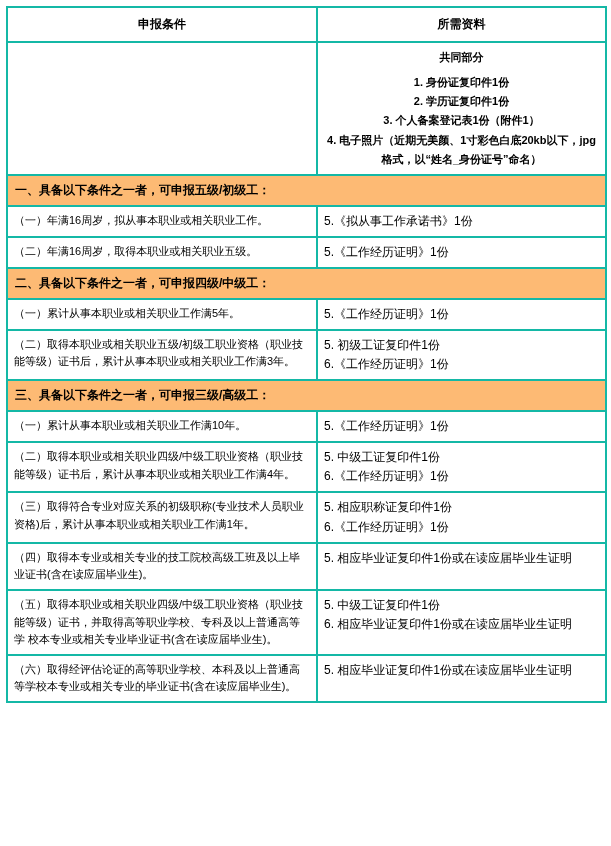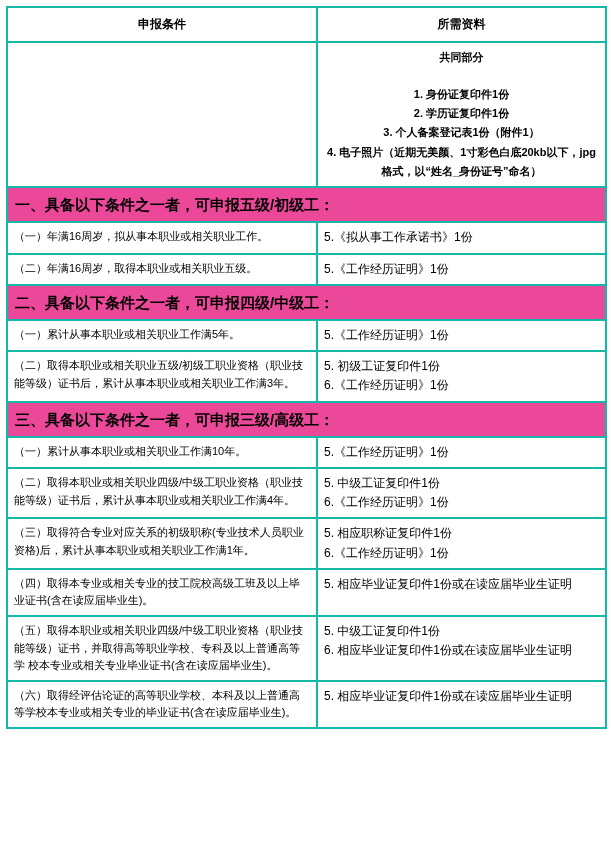--- a/index.html
+++ b/index.html
@@ -47,33 +47,33 @@
   
   td.common-cell {
     font-weight: bold;
     font-size: 11px;
     line-height: 1.75;
     padding: 6px 8px 8px 8px;
   }
   td.common-cell .common-title {
     text-align: center;
     display: block;
-    margin-bottom: 18px;
+    margin-bottom: 6px;
   }
   td.common-cell .item {
     display: block;
     text-indent: 0;
     text-align: center;
   }
 
   
   tr.band td {
-    background: #ec4899;
+    background: #fdba74;
     font-weight: bold;
-    font-size: 15px;
+    font-size: 12px;
     padding: 5px 7px;
   }
 
   
   td.cond {
     font-size: 11px;
     line-height: 1.6;
   }
   td.mat {
     font-size: 12px;

